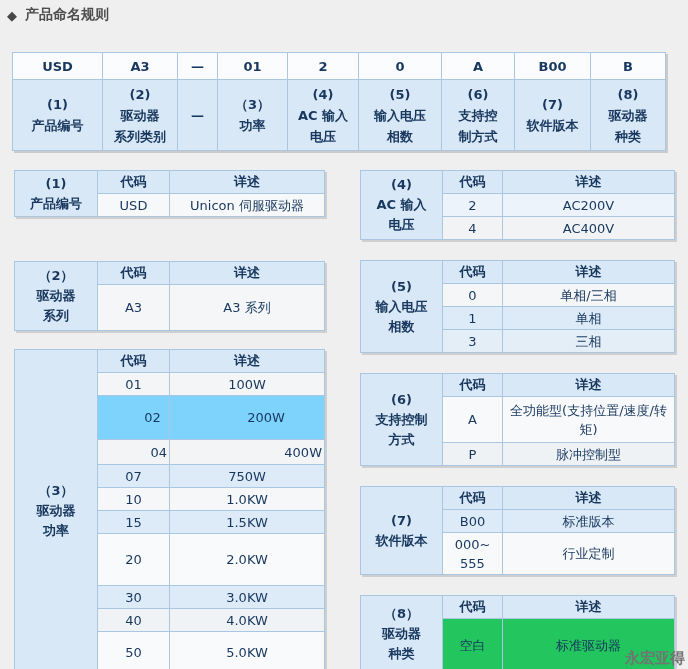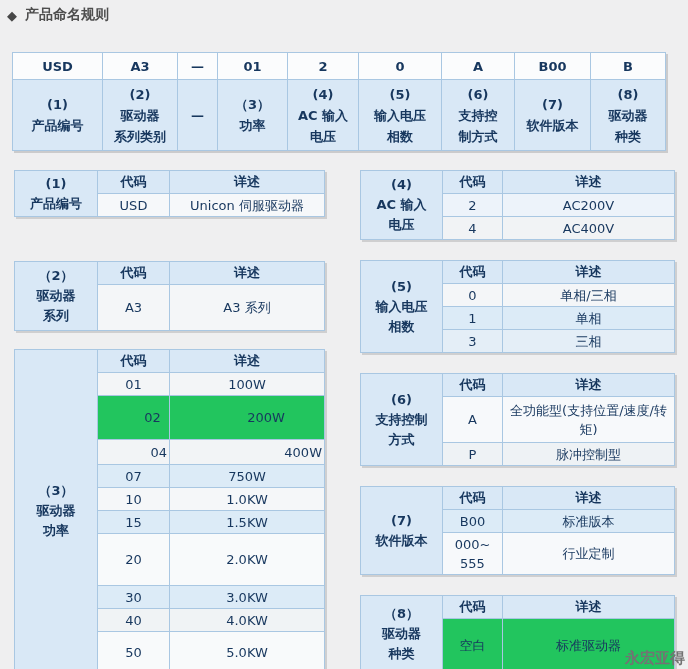--- a/index.html
+++ b/index.html
@@ -83,21 +83,21 @@
   #t2 { margin-top: 44px; }
   #t3 { margin-top: 18px; }
   #t5, #t6, #t7, #t8 { margin-top: 20px; }
 
   
   #t1 tr:nth-child(2) td { background: #f6f8fa; }
   #t2 tr:nth-child(2) td { height: 46px; background: #f4f6f8; }
 
   
   #t3 tr:nth-child(2)  td { background: #f3f5f7; }          
-  #t3 tr:nth-child(3)  td { height: 44px; background: #22c55e; padding-left: 40px; } 
+  #t3 tr:nth-child(3)  td { height: 44px; background: #7dd3fc; padding-left: 40px; } 
   #t3 tr:nth-child(4)  td { height: 25px; background: #f2f4f6; text-align: right; } 
   #t3 tr:nth-child(5)  td { background: #dcebf7; }          
   #t3 tr:nth-child(6)  td { background: #f5f7f9; }          
   #t3 tr:nth-child(7)  td { background: #dcebf7; }          
   #t3 tr:nth-child(8)  td { height: 52px; background: #f8fafb; } 
   #t3 tr:nth-child(9)  td { background: #dcebf7; }          
   #t3 tr:nth-child(10) td { background: #f0f3f5; }          
   #t3 tr:nth-child(11) td { height: 41px; background: #f8fafb; } 
 
   

